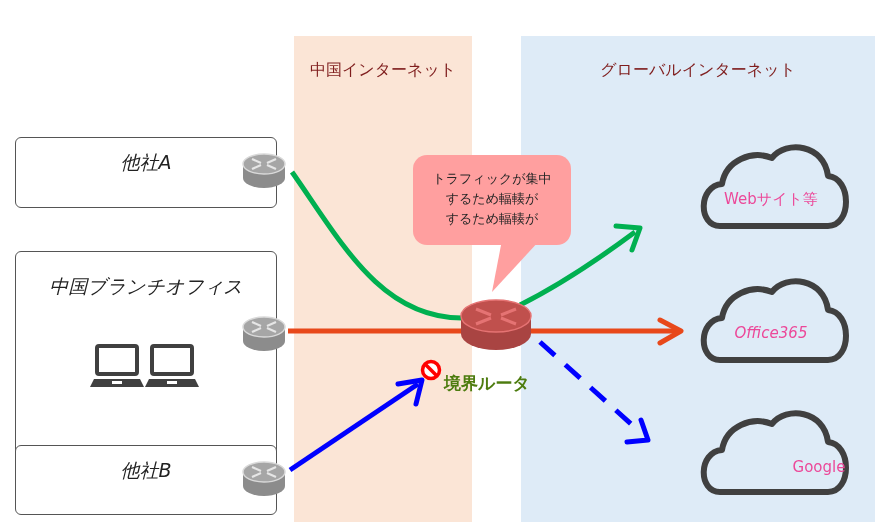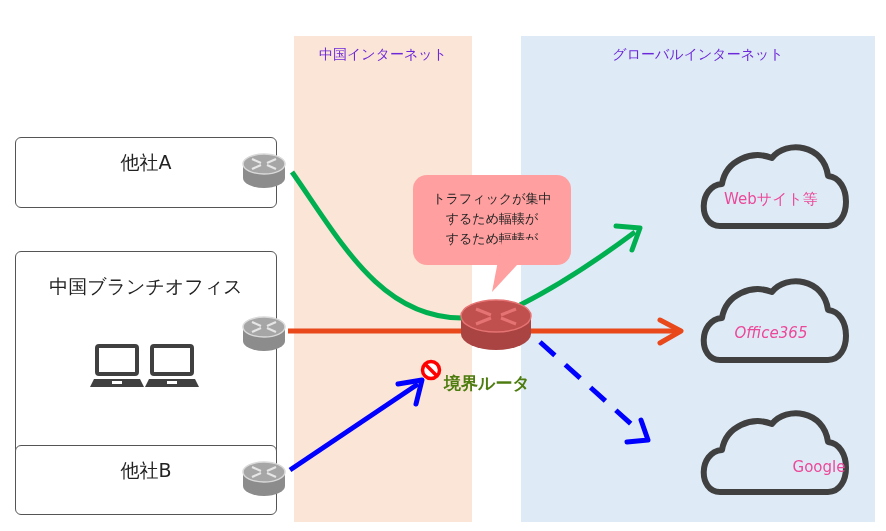--- a/index.html
+++ b/index.html
@@ -1,30 +1,30 @@
 <!DOCTYPE html>
 <html><head>
 <meta charset="utf-8">
 <style>
   html, body { margin:0; padding:0; background:#ffffff; }
   body { width:886px; height:531px; position:relative; overflow:hidden;
          font-family:"DejaVu Sans", "Liberation Sans", sans-serif; color:#222; }
   .zone { position:absolute; }
   .zone-china { left:294px; top:36px; width:178px; height:486px; background:#fbe5d6; }
   .zone-global { left:521px; top:36px; width:354px; height:486px; background:#deebf7; }
-  .zone-title { position:absolute; top:10px; left:0; right:0; text-align:center; font-size:14px; color:#6d28d9; }
+  .zone-title { position:absolute; top:24px; left:0; right:0; text-align:center; font-size:16px; color:#7f1d1d; }
   .site { position:absolute; left:15px; width:262px; border:1.5px solid #555; border-radius:6px; background:#fff; box-sizing:border-box; }
   .site-a { top:137px; height:71px; }
   .site-office { top:230px; height:205px;margin-top:21px; }
   .site-b { top:445px; height:70px; }
-  .site-label { position:absolute; left:0; right:0; text-align:center; font-size:19px; color:#222; }
+  .site-label { position:absolute; left:0; right:0; text-align:center; font-size:19px; color:#222;font-style:italic; }
   .site-a .site-label, .site-b .site-label { top:12px; }
   .site-office .site-label { top:22px; }
   svg.overlay { position:absolute; left:0; top:0; }
-  .bubble { position:absolute; left:413px; top:155px; width:158px; height:90px; background:#ff9f9f; border-radius:14px;margin-top:20px; }
+  .bubble { position:absolute; left:413px; top:155px; width:158px; height:90px; background:#ff9f9f; border-radius:14px; }
   .bubble-text { position:absolute; left:0; right:0; top:14px; text-align:center; font-size:13px; line-height:20px; color:#262626; }
   .router-label { position:absolute; left:444px; top:372px; font-size:17px; font-weight:bold; color:#4d7c0f; }
   .cloud-label { position:absolute; width:140px; text-align:center; font-size:15px; color:#ec4899; }
 </style>
 </head>
 <body>
 
 <div class="zone zone-china">
   <div class="zone-title">中国インターネット</div>
 </div>

